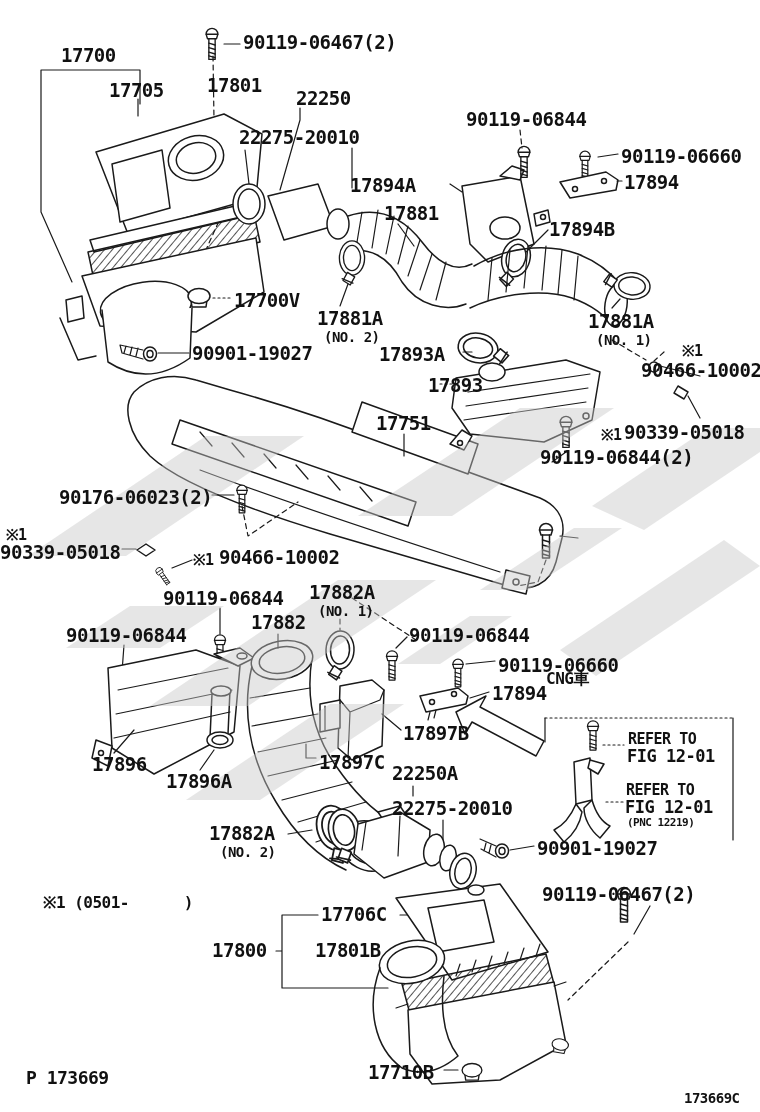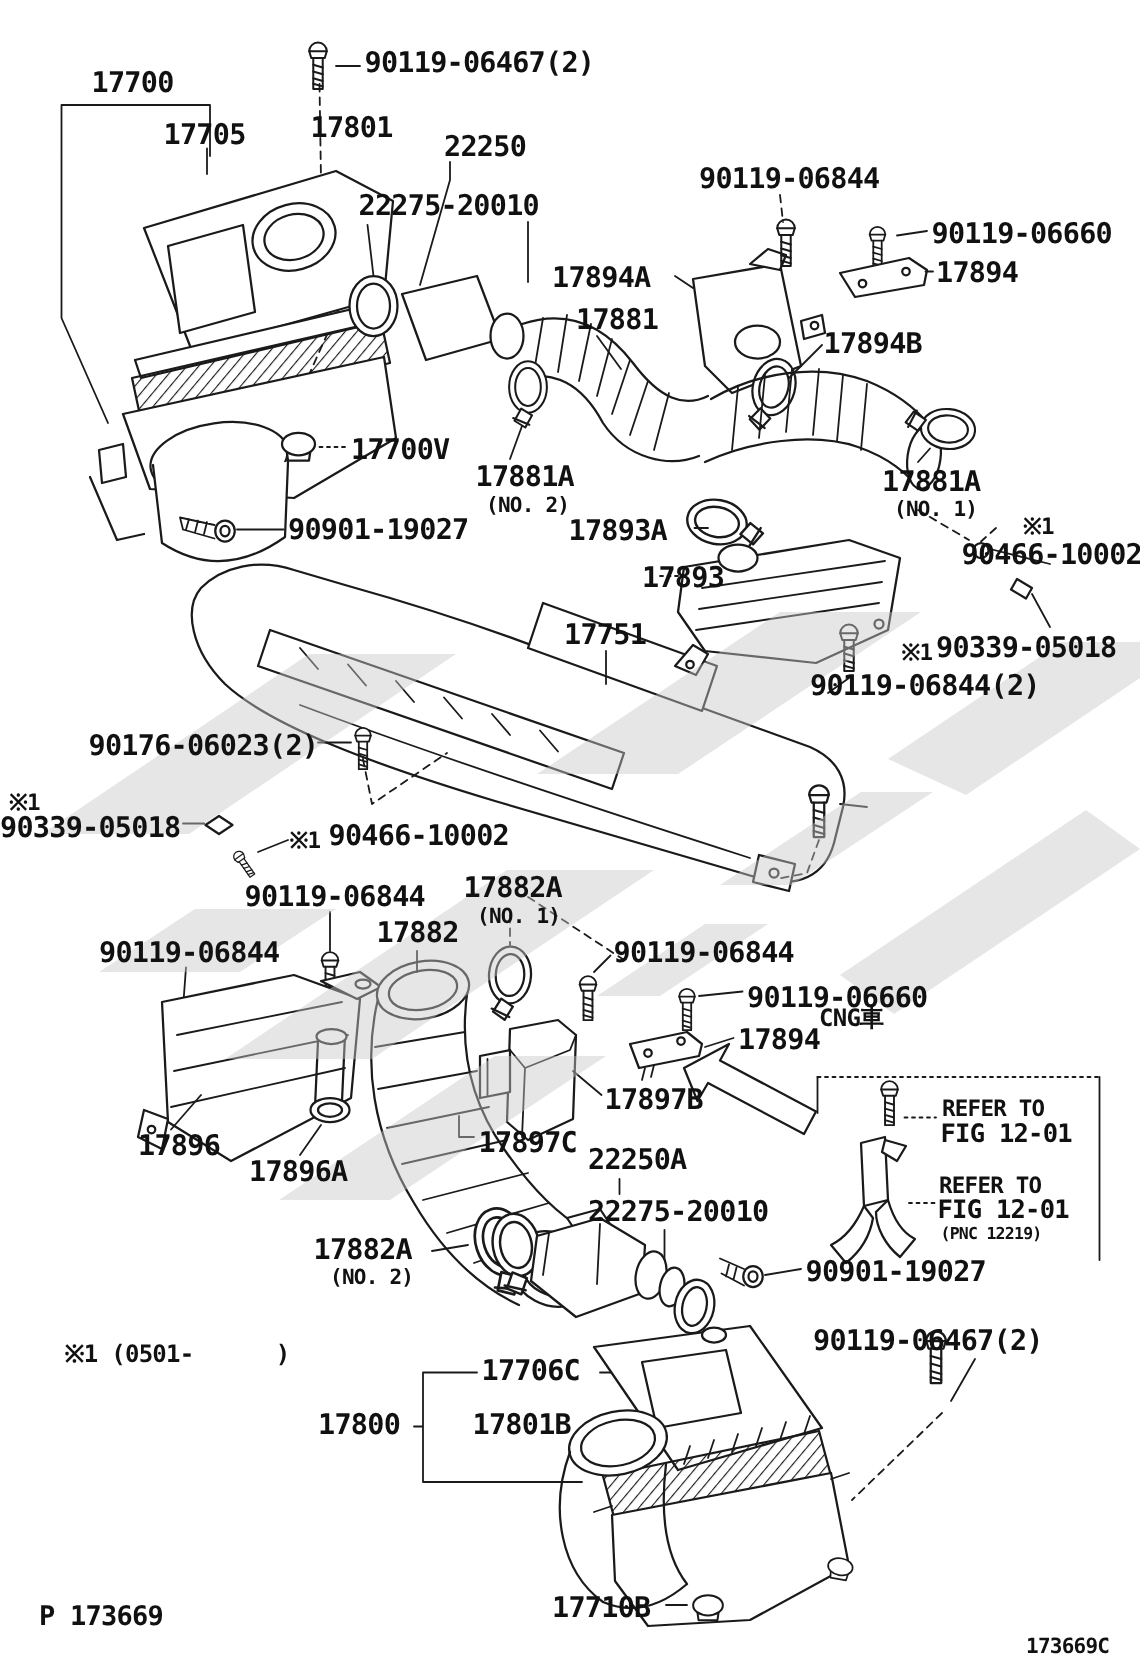--- a/index.html
+++ b/index.html
@@ -276,21 +276,21 @@
 
 <div id="labels">
       <div class="lbl" style="left: 243px; top: 33px;">90119-06467(2)</div>
       <div class="lbl" style="left: 61px; top: 46px;">17700</div>
       <div class="lbl" style="left: 109px; top: 81px;">17705</div>
       <div class="lbl" style="left: 207px; top: 76px;">17801</div>
       <div class="lbl" style="left: 296px; top: 89px;">22250</div>
       <div class="lbl" style="left: 239px; top: 128px;">22275-20010</div>
       <div class="lbl" style="left: 466px; top: 110px;">90119-06844</div>
       <div class="lbl" style="left: 621px; top: 147px;">90119-06660</div>
-      <div class="lbl" style="left: 368px; top: 176px;">17894A</div>
+      <div class="lbl" style="left: 350px; top: 176px;">17894A</div>
       <div class="lbl" style="left: 624px; top: 173px;">17894</div>
       <div class="lbl" style="left: 384px; top: 204px;">17881</div>
       <div class="lbl" style="left: 549px; top: 220px;">17894B</div>
       <div class="lbl" style="left: 234px; top: 291px;">17700V</div>
       <div class="lbl" style="left: 317px; top: 309px;">17881A</div>
       <div class="lbl" style="left: 324px; top: 330px; font-size: 14px;">(NO. 2)</div>
       <div class="lbl" style="left: 192px; top: 344px;">90901-19027</div>
       <div class="lbl" style="left: 379px; top: 345px;">17893A</div>
       <div class="lbl" style="left: 588px; top: 312px;">17881A</div>
       <div class="lbl" style="left: 596px; top: 333px; font-size: 14px;">(NO. 1)</div>

